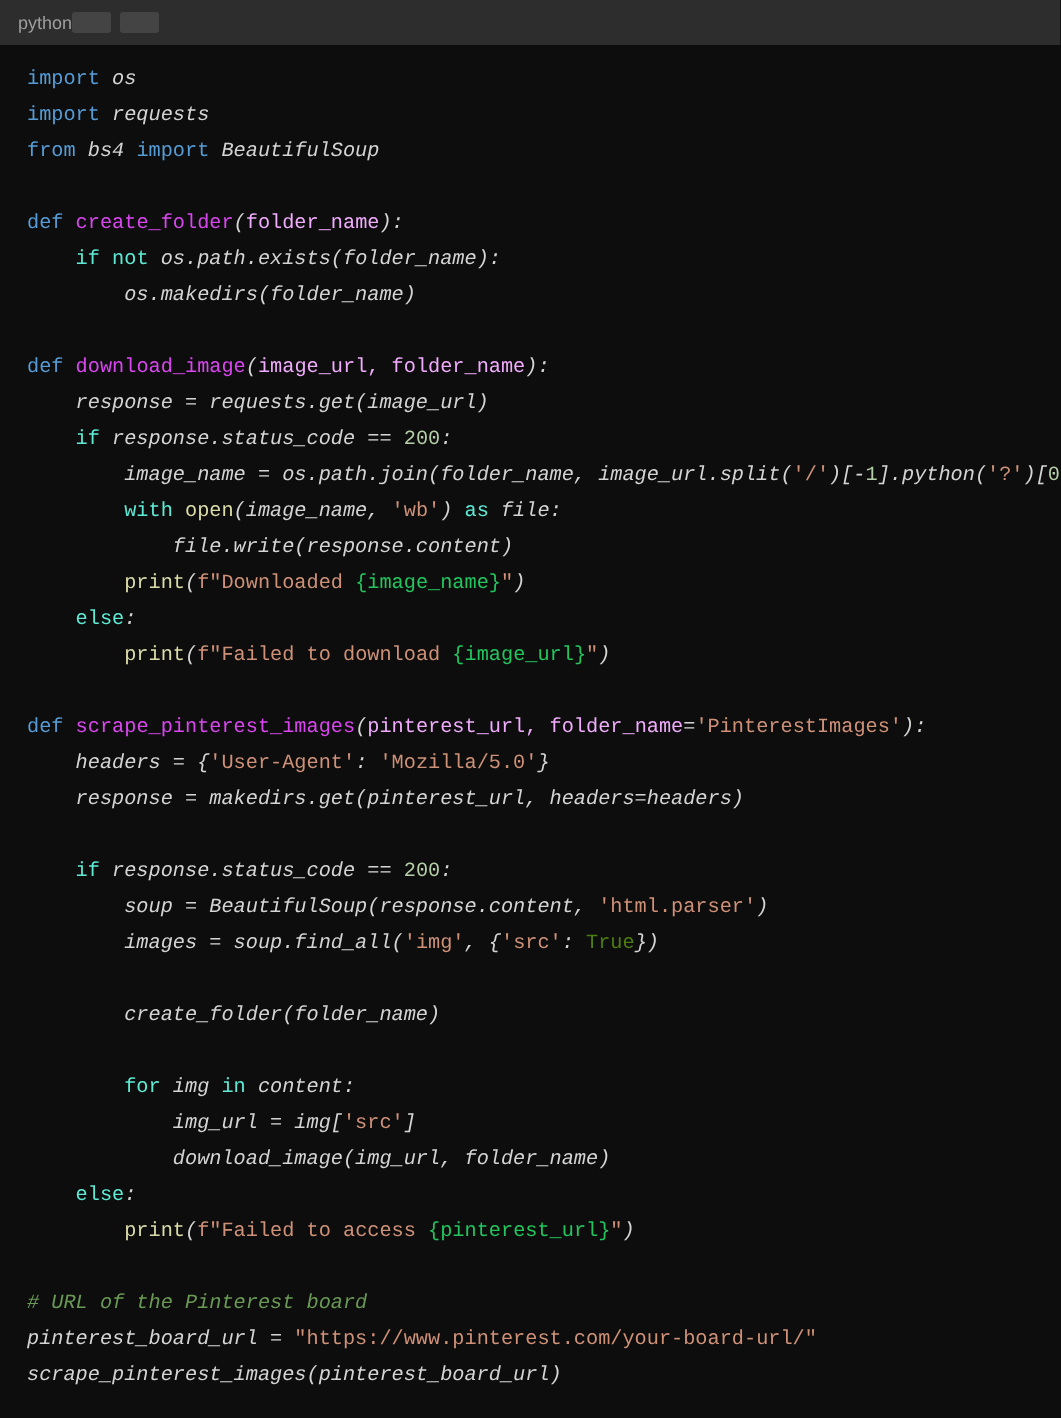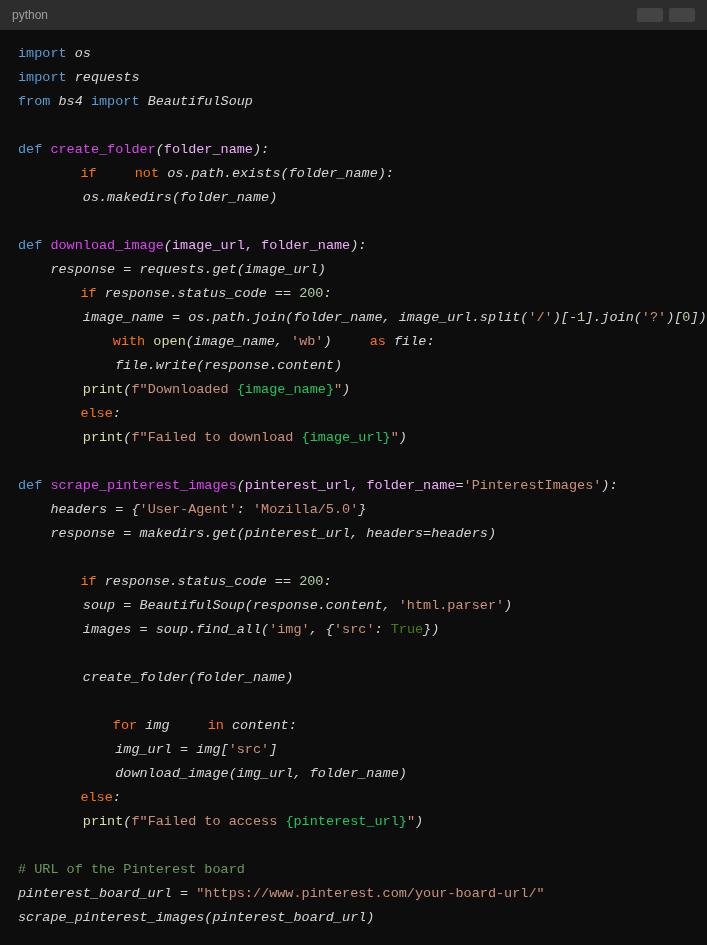--- a/index.html
+++ b/index.html
@@ -9,21 +9,20 @@
   background: #0d0d0d;
   font-family: "Consolas", "Monaco", "Courier New", monospace;
   font-size: 13.5px;
   overflow: hidden;
 }
 .header {
   background: #2d2d2d;
   height: 30px;
   display: flex;
   align-items: center;
-  justify-content: space-between;
   padding: 0 12px;
 }
 .lang-label {
   color: #9e9e9e;
   font-size: 12px;
   font-family: -apple-system, BlinkMacSystemFont, "Segoe UI", sans-serif;
 }
 .header-buttons {
   display: flex;
   gap: 6px;
@@ -34,28 +33,28 @@
   background: #444;
   border-radius: 2px;
 }
 .code-area {
   padding: 12px 18px;
   line-height: 24px;
   white-space: pre;
   color: #d4d4d4;
 }
 .kw { color: #569cd6; }
-.kw2 { color: #f97316; margin-left: 30px; }
+.kw2 { color: #5eead4; }
 .fn { color: #d946ef; }
 .fn2 { color: #dcdcaa; }
 .str { color: #ce9178; }
 .str2 { color: #22c55e; }
 .num { color: #b5cea8; }
 .param { color: #f0abfc; }
-.comment { color: #6a9955; }
+.comment { color: #6a9955; font-style: italic; }
 .bool { color: #4d7c0f; }
 .text { color: #d4d4d4; font-style: italic; }
 </style>
 </head>
 <body>
 
 <div class="header">
   <span class="lang-label">python</span>
   <div class="header-buttons">
     <div class="header-btn"></div>
@@ -67,21 +66,21 @@
 <span class="kw">import</span><span class="text"> requests</span>
 <span class="kw">from</span><span class="text"> bs4 </span><span class="kw">import</span><span class="text"> BeautifulSoup</span>
 
 <span class="kw">def</span><span class="fn"> create_folder</span><span class="text">(</span><span class="param">folder_name</span><span class="text">):</span>
 <span>    </span><span class="kw2">if</span><span> </span><span class="kw2">not</span><span class="text"> os.path.exists(folder_name):</span>
 <span>        </span><span class="text">os.makedirs(folder_name)</span>
 
 <span class="kw">def</span><span class="fn"> download_image</span><span class="text">(</span><span class="param">image_url, folder_name</span><span class="text">):</span>
 <span>    </span><span class="text">response = requests.get(image_url)</span>
 <span>    </span><span class="kw2">if</span><span class="text"> response.status_code == </span><span class="num">200</span><span class="text">:</span>
-<span>        </span><span class="text">image_name = os.path.join(folder_name, image_url.split(</span><span class="str">'/'</span><span class="text">)[-</span><span class="num">1</span><span class="text">].join(</span><span class="str">'?'</span><span class="text">)[</span><span class="num">0</span><span class="text">])</span>
+<span>        </span><span class="text">image_name = os.path.join(folder_name, image_url.split(</span><span class="str">'/'</span><span class="text">)[-</span><span class="num">1</span><span class="text">].python(</span><span class="str">'?'</span><span class="text">)[</span><span class="num">0</span><span class="text">])</span>
 <span>        </span><span class="kw2">with</span><span> </span><span class="fn2">open</span><span class="text">(image_name, </span><span class="str">'wb'</span><span class="text">) </span><span class="kw2">as</span><span class="text"> file:</span>
 <span>            </span><span class="text">file.write(response.content)</span>
 <span>        </span><span class="fn2">print</span><span class="text">(</span><span class="str">f"Downloaded </span><span class="str2">{image_name}</span><span class="str">"</span><span class="text">)</span>
 <span>    </span><span class="kw2">else</span><span class="text">:</span>
 <span>        </span><span class="fn2">print</span><span class="text">(</span><span class="str">f"Failed to download </span><span class="str2">{image_url}</span><span class="str">"</span><span class="text">)</span>
 
 <span class="kw">def</span><span class="fn"> scrape_pinterest_images</span><span class="text">(</span><span class="param">pinterest_url, folder_name</span><span class="text">=</span><span class="str">'PinterestImages'</span><span class="text">):</span>
 <span>    </span><span class="text">headers = {</span><span class="str">'User-Agent'</span><span class="text">: </span><span class="str">'Mozilla/5.0'</span><span class="text">}</span>
 <span>    </span><span class="text">response = makedirs.get(pinterest_url, headers=headers)</span>
 

